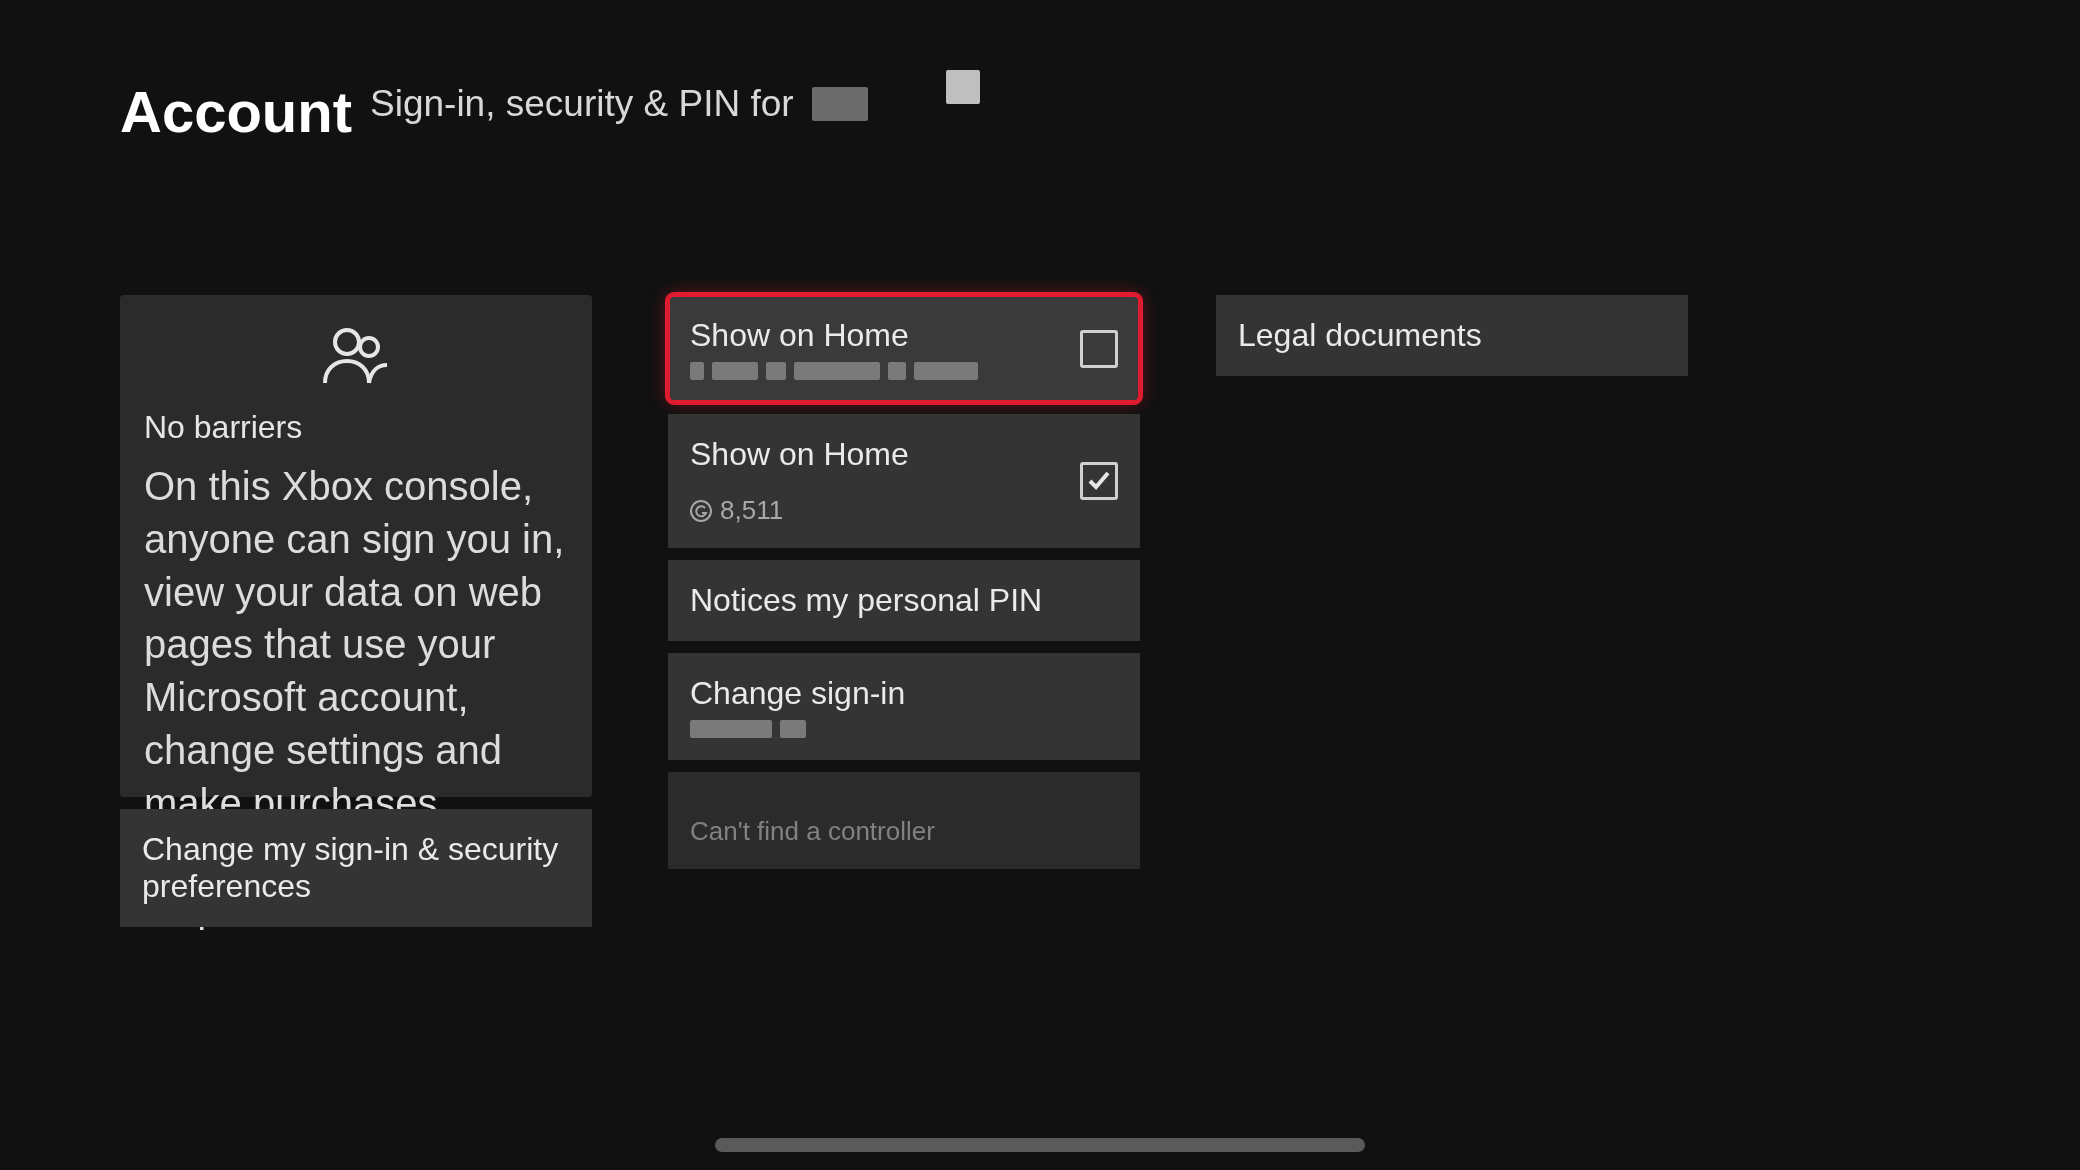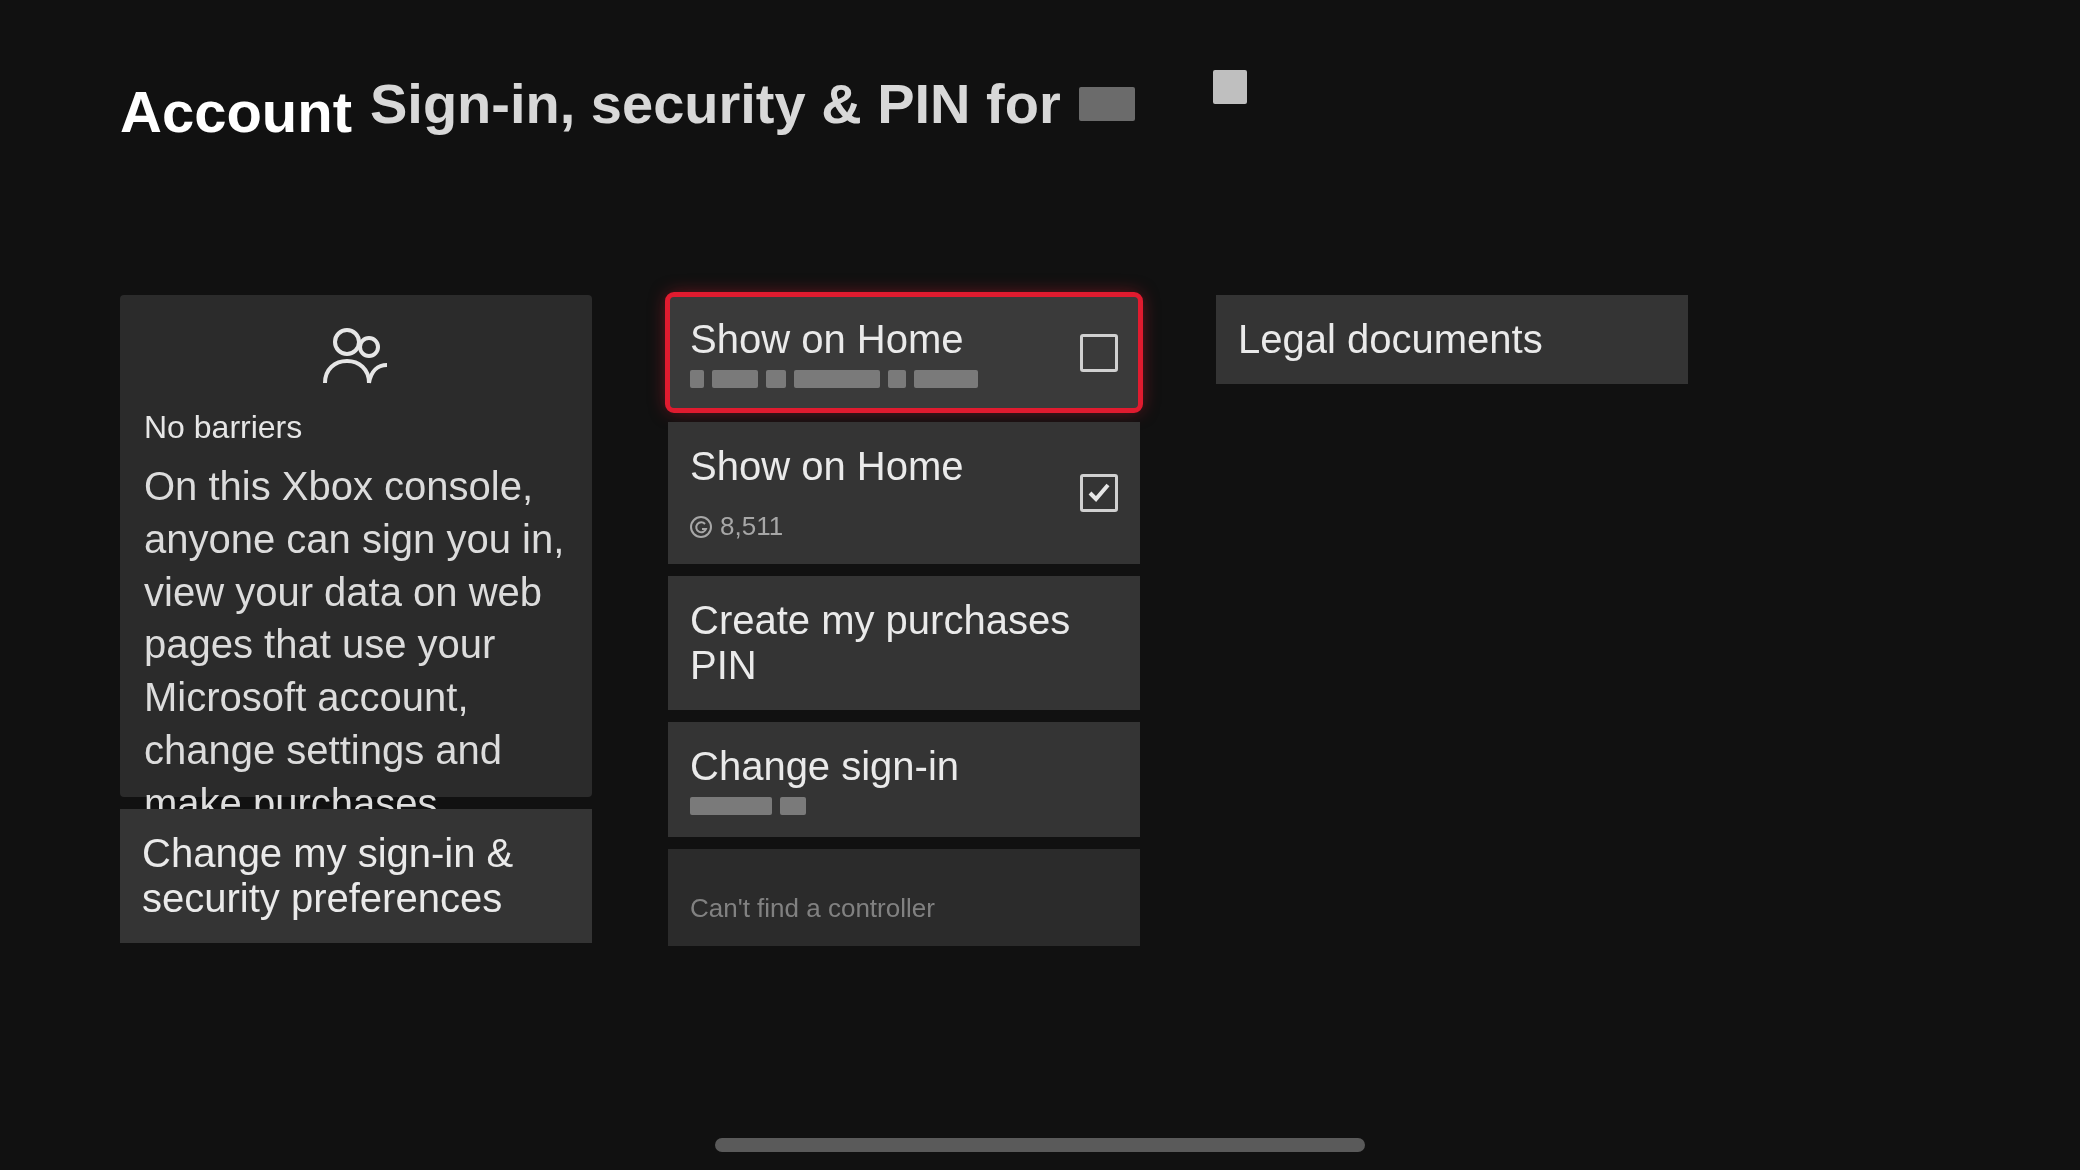--- a/index.html
+++ b/index.html
@@ -1,39 +1,39 @@
 <!DOCTYPE html>
 <html><head>
   <meta charset="utf-8">
   <style>
     * { margin:0; padding:0; box-sizing:border-box; }
     html,body{width:2080px;height:1170px;background:#111;color:#eaeaea;
       font-family:"Segoe UI",Arial,sans-serif;overflow:hidden;}
     .page{padding:62px 120px 0 120px;}
     .hdr{display:flex;align-items:center;gap:18px;}
     .hdr .bold{font-size:58px;font-weight:700;color:#fff;margin-top:16px;}
-    .hdr .light{font-size:56px;font-weight:700;color:#d8d8d8;}
+    .hdr .light{font-size:37px;font-weight:400;color:#d8d8d8;}
     .redact{display:inline-block;background:#6b6b6b;height:34px;border-radius:2px;}
     .redact.sq{width:34px;height:34px;background:#bfbfbf;margin-left:60px;align-self:flex-start;margin-top:8px;}
     .redact.sm{width:56px;}
     .cols{display:flex;gap:76px;margin-top:150px;}
     .col{display:flex;flex-direction:column;gap:12px;}
     .col.c1{width:472px;}
     .col.c2{width:472px;}
     .col.c3{width:472px;}
     .card{background:#2f2f2f;padding:26px 24px;border-radius:4px;}
     .info{background:#2b2b2b;padding:30px 24px 42px 24px;height:502px;}
     .info .ico{display:block;margin:0 auto 22px auto;}
     .info .t{font-size:32px;font-weight:400;color:#e6e6e6;margin-bottom:14px;}
     .info .d{font-size:40px;line-height:1.32;color:#dcdcdc;font-weight:300;}
     .btn{background:#343434;padding:22px 22px;min-height:74px;display:flex;
       flex-direction:column;justify-content:flex-start;cursor:pointer;}
     .btn.row{flex-direction:row;align-items:center;justify-content:space-between;}
     .btn.disabled{opacity:.75;cursor:default;}
-    .btn .lbl{font-size:40px;color:#eaeaea;font-weight:300;}
+    .btn .lbl{font-size:32px;color:#eaeaea;font-weight:300;}
     .btn .sub{font-size:26px;color:#a7a7a7;margin-top:22px;display:flex;align-items:center;gap:8px;}
     .btn.highlight{outline:5px solid #e01b2f;outline-offset:-2px;
       border-radius:6px;background:#3a3a3a;
       box-shadow:0 0 18px rgba(224,27,47,.55);}
     .cbox{width:38px;height:38px;border:3px solid #d0d0d0;border-radius:3px;
       display:flex;align-items:center;justify-content:center;flex-shrink:0;}
     .cbox.checked svg{display:block}
     .cbox svg{display:none}
     .rstrip{display:flex;gap:8px;margin-top:8px;}
     .rstrip span{background:#7a7a7a;height:18px;border-radius:2px;}
@@ -100,21 +100,21 @@
           </div>
         </div>
         <div class="cbox checked">
           <svg width="26" height="26" viewBox="0 0 26 26">
               <path d="M4 13l6 6L22 5" stroke="#e6e6e6" stroke-width="4" fill="none"></path>
             </svg>
         </div>
       </div>
 
       <div class="btn">
-        <span class="lbl">Create my purchases PIN</span>
+        <span class="lbl">Notices my personal PIN</span>
       </div>
 
       <div class="btn">
         <span class="lbl">Change sign-in</span>
         <div class="rstrip" style="margin-top:8px">
           <span style="width:82px"></span>
             <span style="width:26px"></span>
         </div>
       </div>
 

